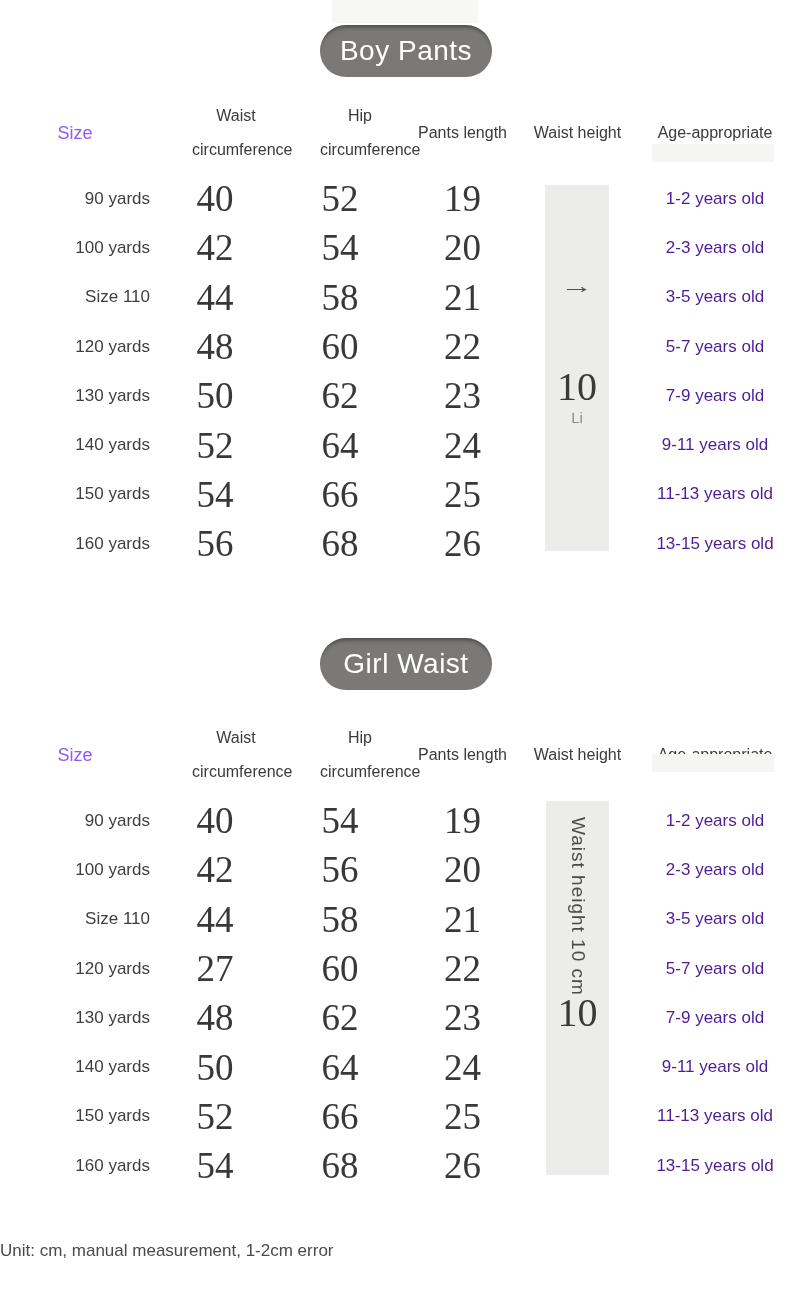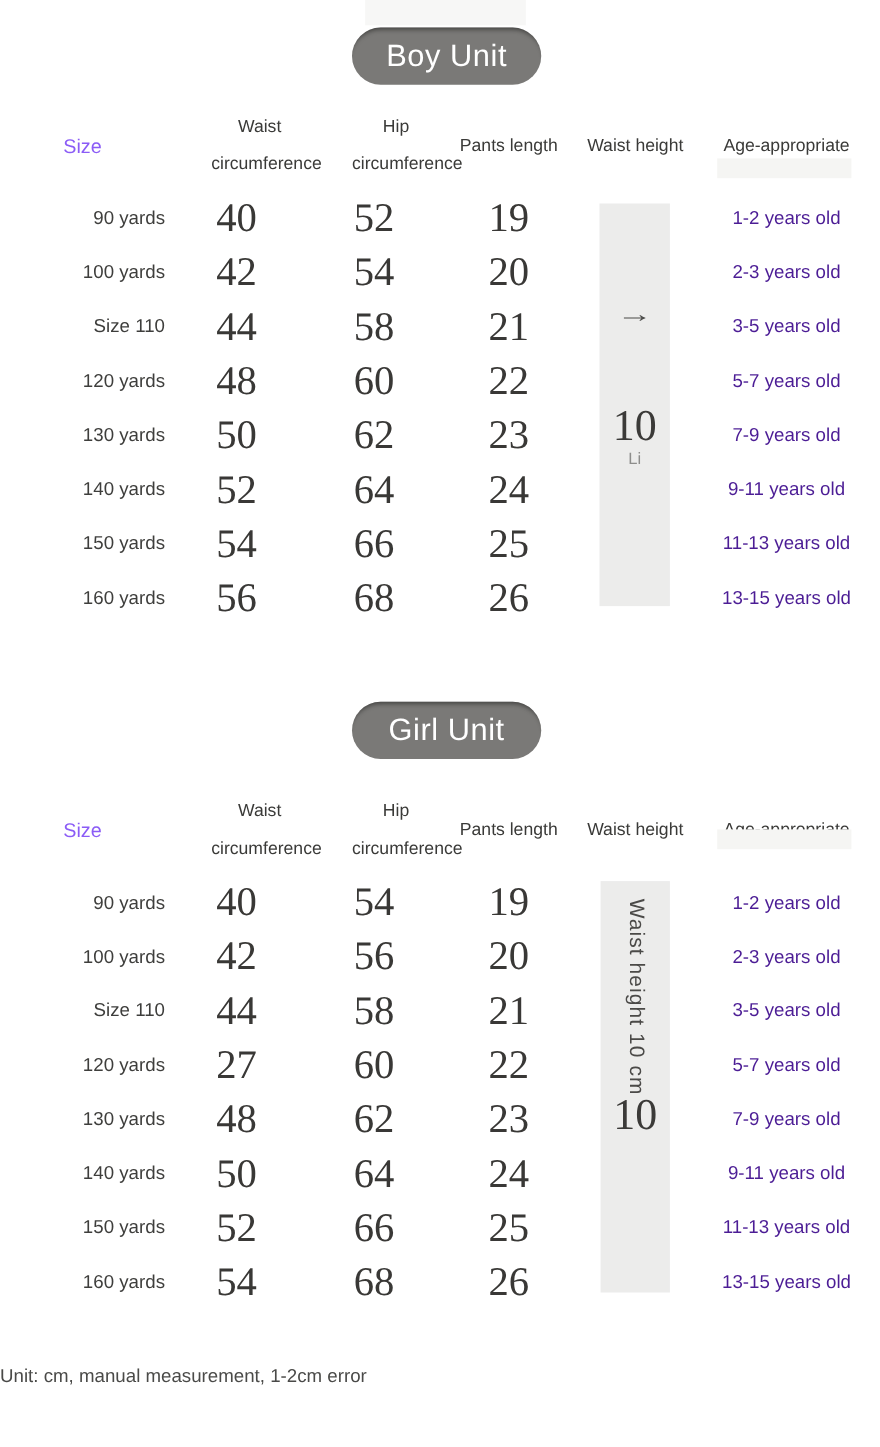--- a/index.html
+++ b/index.html
@@ -103,21 +103,21 @@
   }
 </style>
 </head>
 <body>
 
 <div class="page">
 
   <div class="artifact top-remnant"></div>
 
   <section class="section section-boy">
-    <div class="badge">Boy Unit</div>
+    <div class="badge">Boy Pants</div>
 
     <div class="grid6 table-header">
       <div class="hdr hdr-size">Size</div>
       <div class="hdr hdr-two hdr-waist">
         <div>Waist</div>
         <div>circumference</div>
       </div>
       <div class="hdr hdr-two hdr-hip">
         <div>Hip</div>
         <div>circumference</div>
@@ -180,21 +180,21 @@
       </div>
 
     <div class="strip strip-boy">
       <div class="strip-arrow">→</div>
       <div class="strip-value">10</div>
       <div class="strip-unit">Li</div>
     </div>
   </section>
 
   <section class="section section-girl">
-    <div class="badge">Girl Unit</div>
+    <div class="badge">Girl Waist</div>
 
     <div class="grid6 table-header">
       <div class="hdr hdr-size">Size</div>
       <div class="hdr hdr-two hdr-waist">
         <div>Waist</div>
         <div>circumference</div>
       </div>
       <div class="hdr hdr-two hdr-hip">
         <div>Hip</div>
         <div>circumference</div>

